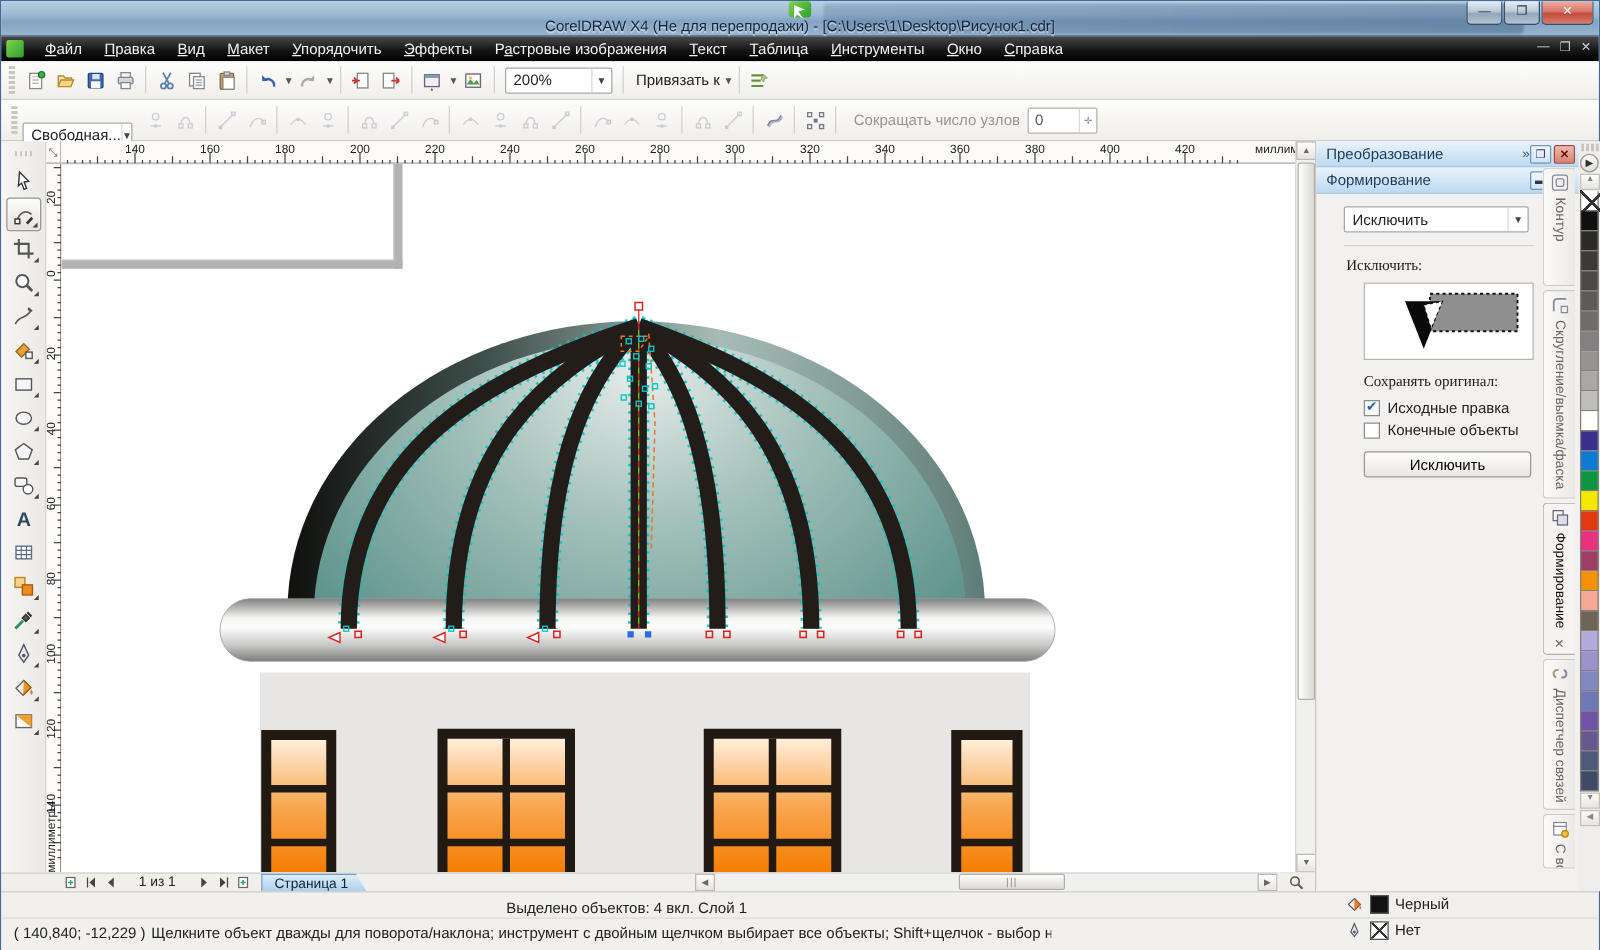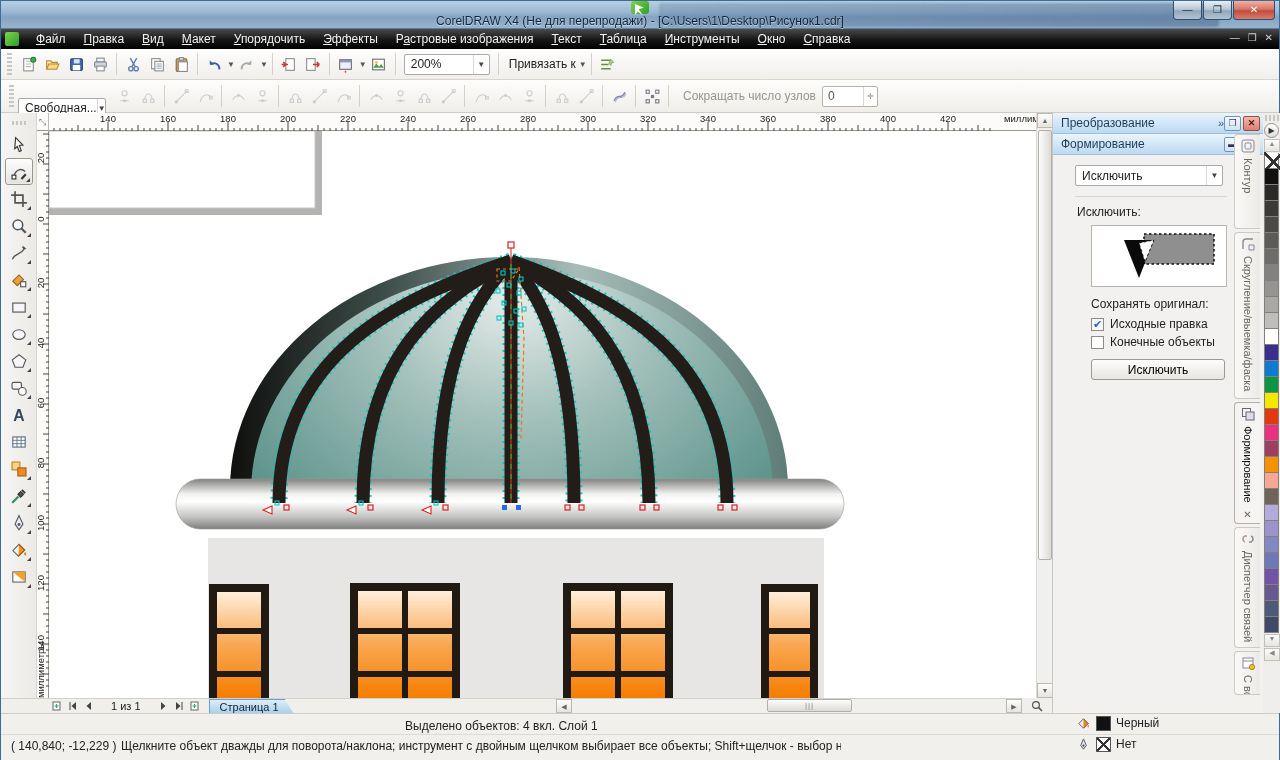--- a/index.html
+++ b/index.html
@@ -107,21 +107,21 @@
     background:#f2f1ef; border-left:1px solid #c9c5bf; }
   .docker-header { height:21px; display:flex; align-items:center; padding:0 3px 0 8px;
     background:linear-gradient(#eaf4fd,#bcd9f1); border-bottom:1px solid #9cc0dd; color:#1c3c5a; font-size:12px; }
   .dh-btn { width:17px; height:15px; margin-left:2px; border:1px solid #6f96b8; border-radius:2px;
     background:linear-gradient(#f4f9fd,#cfe2f2); font-size:9px; color:#335; text-align:center; line-height:13px; }
   .dh-btn.red { background:linear-gradient(#f0b9ad,#db8072); border-color:#a4493a; color:#5e120a; font-weight:bold; }
   .dh-chev { margin-left:auto; color:#35597c; font-size:11px; letter-spacing:-2px; }
   .docker-body { padding:10px 8px 0 22px; width:182px; }
   .shape-combo { width:148px; height:21px; }
   .docker hr { border:none; border-top:1px solid #d8d5d0; margin:10px 0 8px 0; }
-  .docker-label { font-size:12px; color:#222; margin:2px 0 6px 2px; }
+  .docker-label { font-size:12px; color:#222; margin:2px 0 6px 2px;font-family:Liberation Serif, serif; }
   .preview-box { width:136px; height:62px; margin:2px 0 10px 16px; background:#fff; border:1px solid #b9b5ae; }
   .chk-row { display:flex; align-items:center; margin:4px 0 4px 16px; font-size:12px; }
   .chk { width:13px; height:13px; border:1px solid #8e8a84; background:#fff; margin-right:6px;
     font-size:11px; line-height:11px; text-align:center; color:#2b5fb0; }
   .chk.on { background:#f4f8fc; }
   .apply-btn { display:block; width:134px; height:21px; margin:10px 0 0 16px;
     background:linear-gradient(#fdfdfd,#e8e6e2); border:1px solid #9d9992; border-radius:3px; font-size:12px;
     font-family:"Liberation Sans", sans-serif; }
 
   .side-tabs { position:absolute; left:1233px; top:133px; width:26px; height:564px; display:flex; flex-direction:column;

